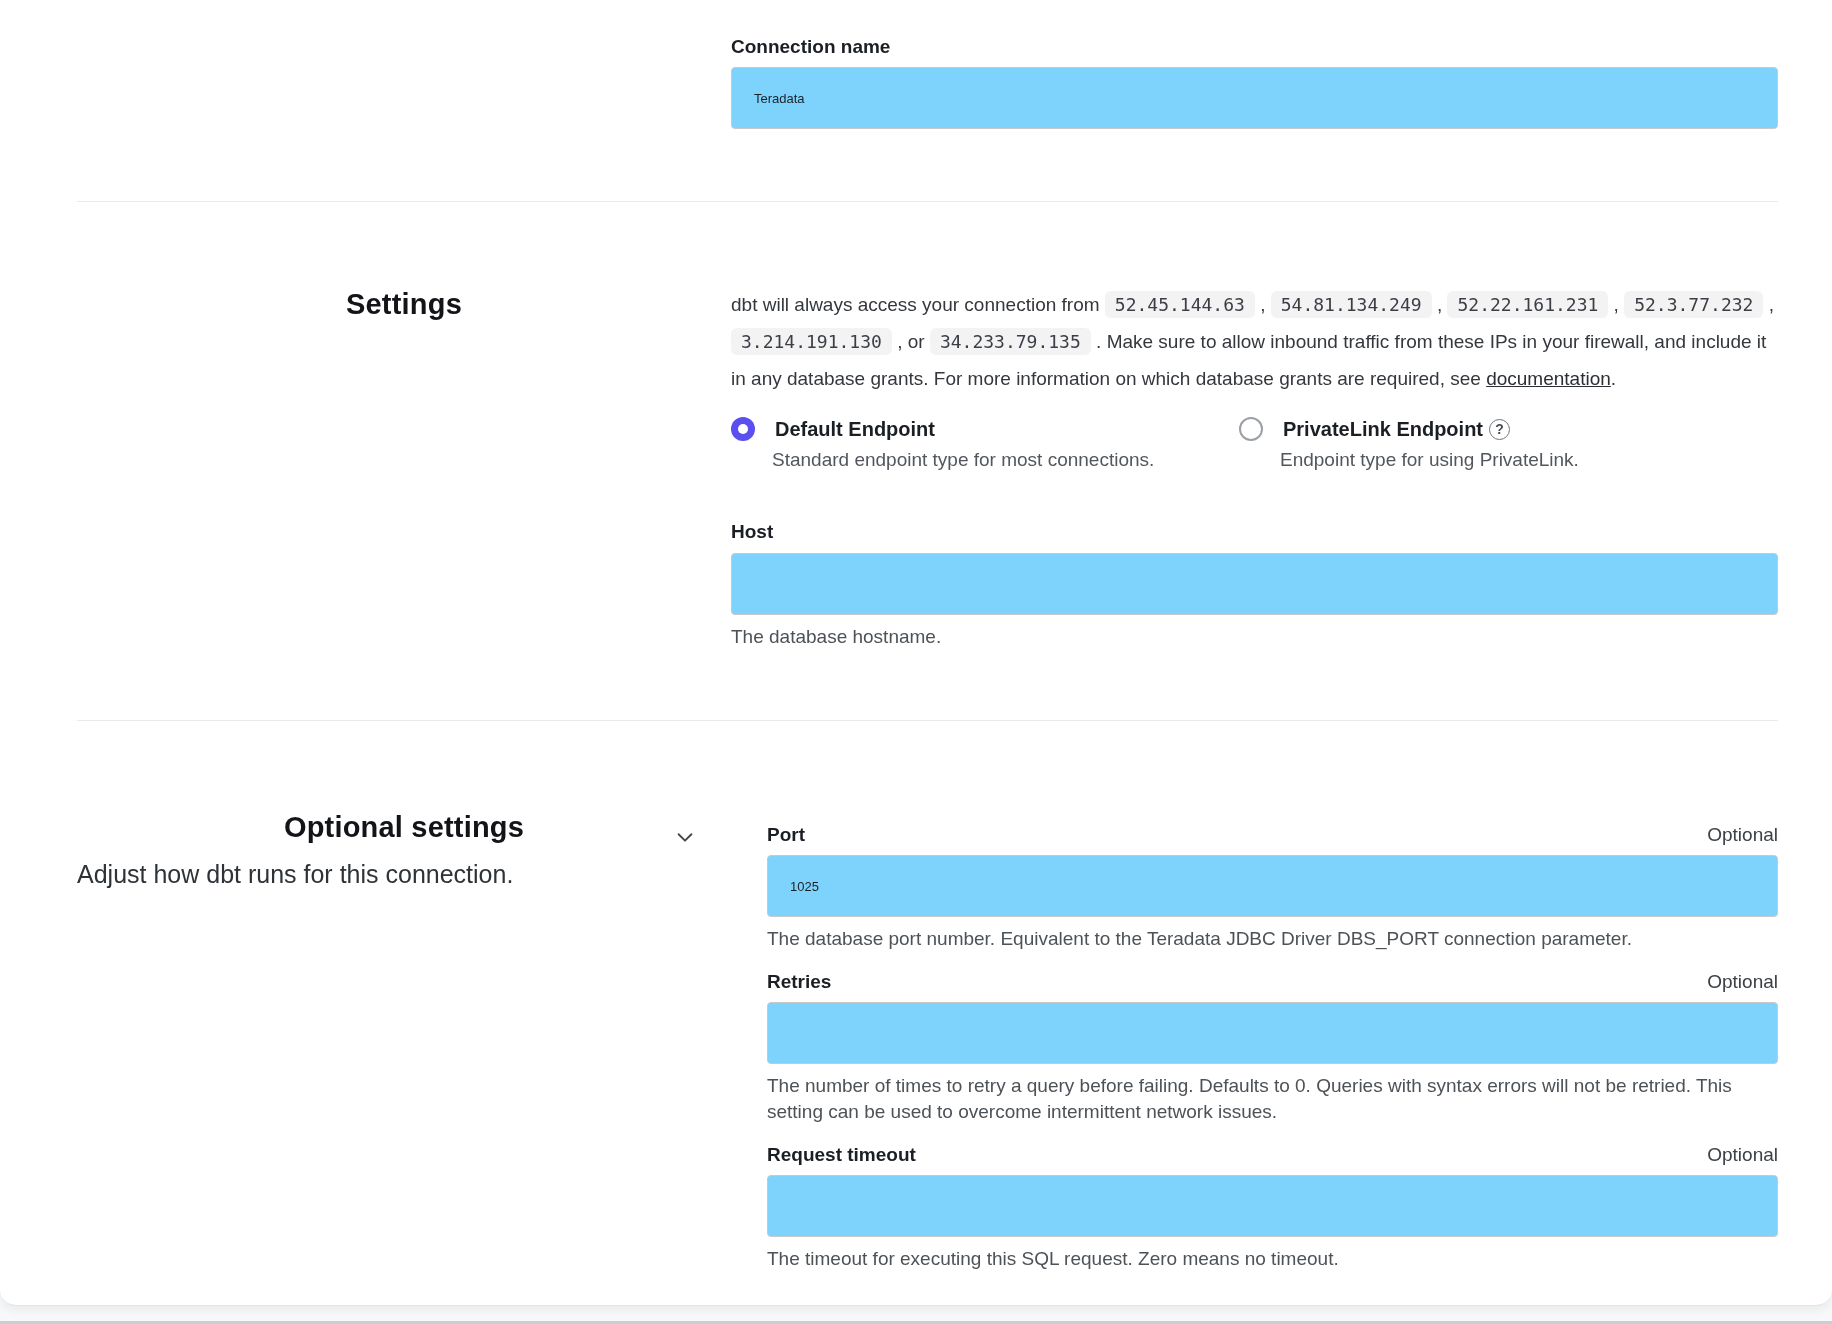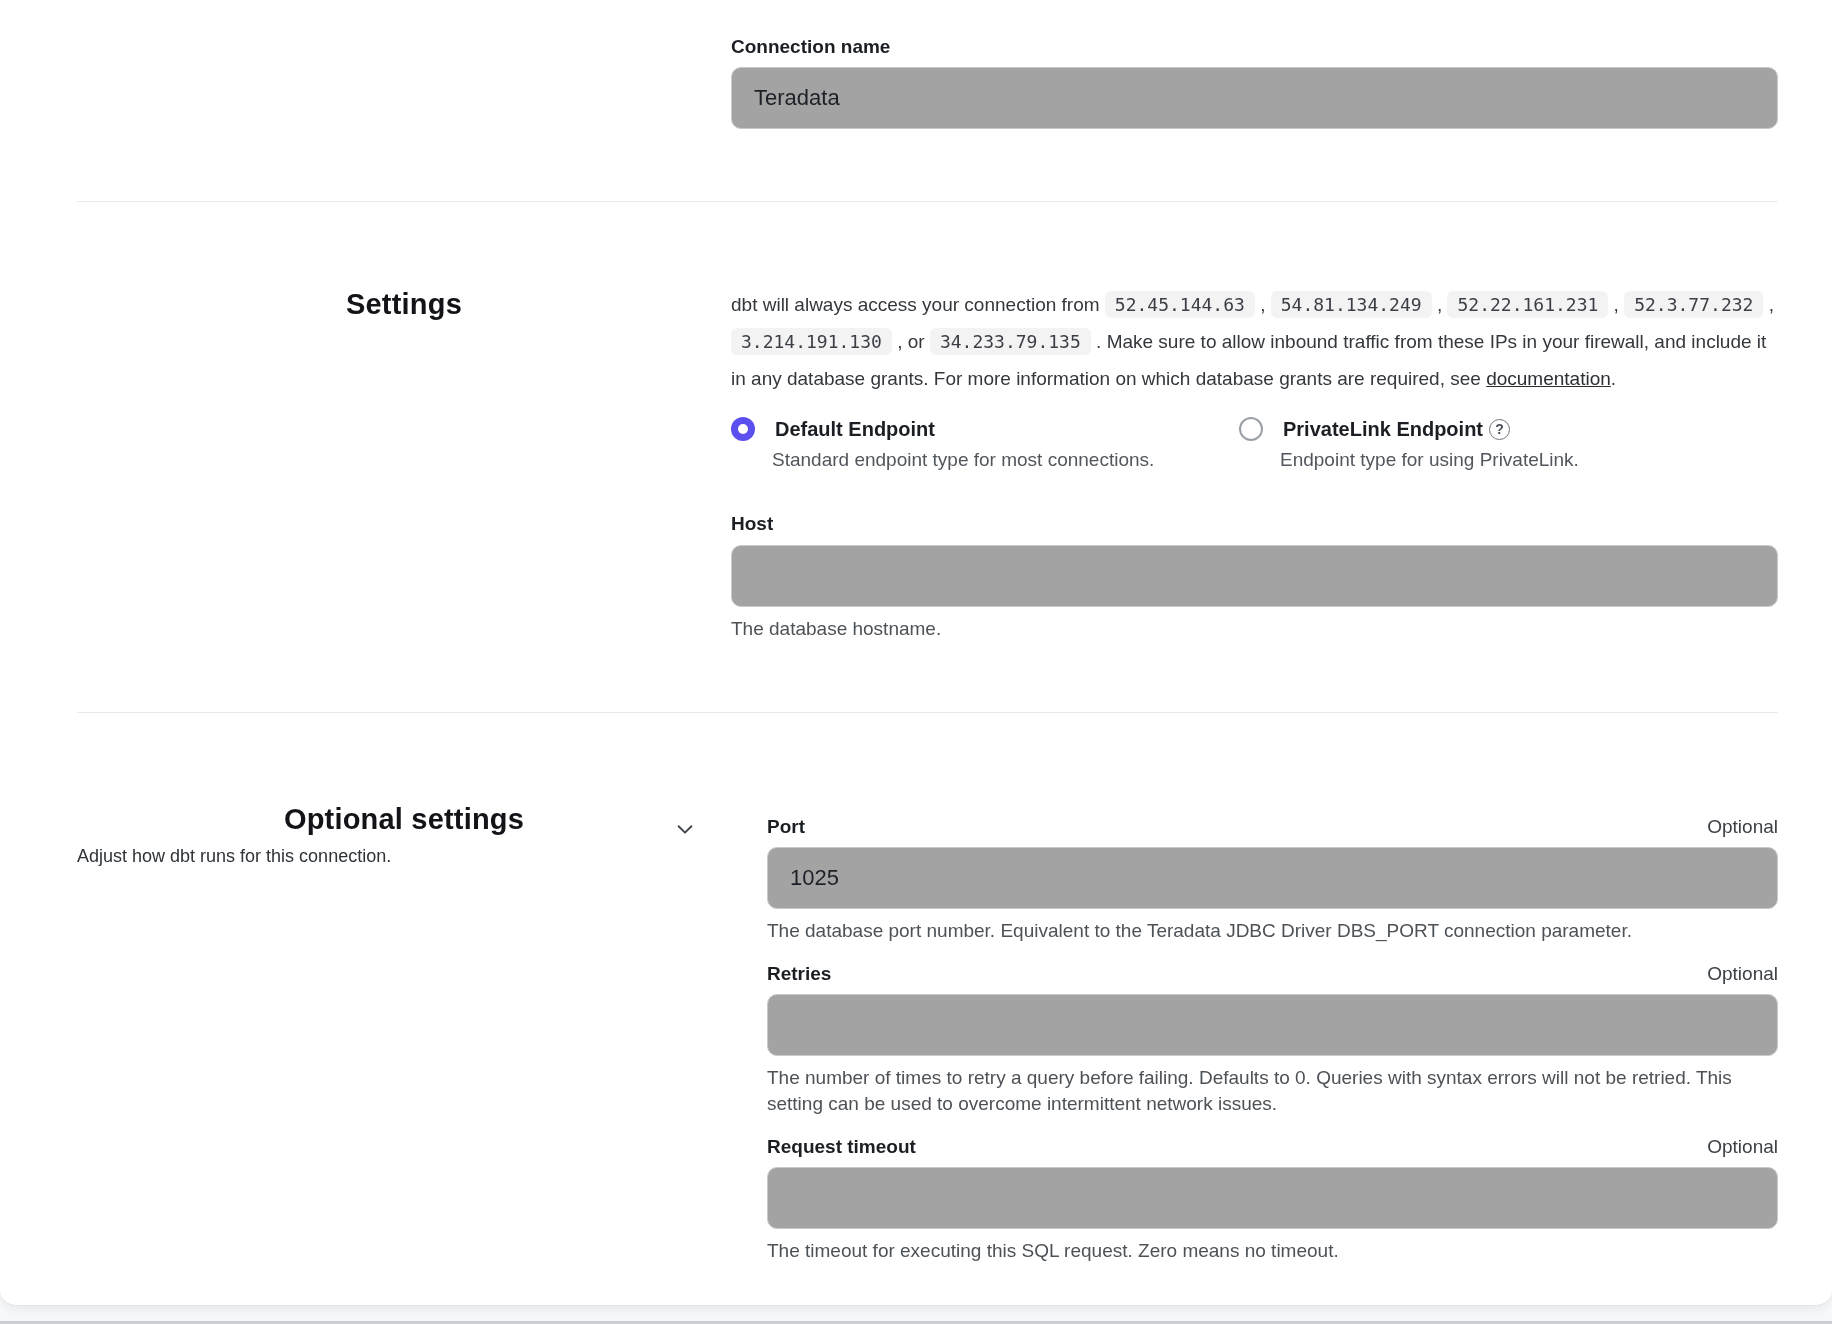--- a/index.html
+++ b/index.html
@@ -44,24 +44,24 @@
   
   .top-block{padding-top:34px;padding-bottom:72px;}
   .field-label{
     font-size:19px;line-height:26px;font-weight:bold;color:var(--label);
   }
   .label-row{display:flex;justify-content:space-between;align-items:baseline;margin-bottom:7px;}
   .optional-tag{font-size:19px;line-height:26px;font-weight:normal;color:#3c4146;}
   .text-input{
     display:block;width:100%;height:62px;
     border:1.5px solid var(--input-border);
-    border-radius:10px;
+    border-radius:4px;
     font-family:"Liberation Sans","DejaVu Sans",sans-serif;
-    font-size:22px;color:#1d2127;
-    padding:0 22px;background:#a3a3a3;outline:none;
+    font-size:13px;color:#1d2127;
+    padding:0 22px;background:#7dd3fc;outline:none;
   }
   .helper{font-size:19px;line-height:26px;color:var(--helper);margin-top:9px;}
 
   
   .section-settings{padding-top:84px;padding-bottom:70px;}
   .section-heading{
     font-size:29px;line-height:36px;font-weight:bold;color:#121418;letter-spacing:.2px;text-align:center;
   }
   .intro{font-size:19px;line-height:37px;color:var(--body);}
   .ip-badge{
@@ -92,26 +92,26 @@
   }
   .radio-label{font-size:20px;line-height:28px;font-weight:bold;color:#1b1f24;}
   .radio-desc{font-size:19px;line-height:26px;color:#52575d;margin:4px 0 8px 41px;}
   .help-icon{
     display:inline-flex;align-items:center;justify-content:center;
     width:21px;height:21px;border-radius:50%;
     border:1.5px solid #71767e;color:#4a4f57;
     font-size:14px;font-weight:bold;margin-left:6px;vertical-align:2px;
     cursor:pointer;
   }
-  .host-group{margin-top:30px;}
+  .host-group{margin-top:38px;}
   .host-group .field-label{margin-bottom:8px;display:block;}
 
   
   .section-optional{padding-top:88px;gap:36px;}
-  .opt-subheading{font-size:18px;line-height:28px;color:#2e3338;margin-top:5px;}
+  .opt-subheading{font-size:25px;line-height:28px;color:#2e3338;margin-top:15px;}
   .collapse-chevron{
     position:absolute;top:16px;right:34px;
     width:24px;height:24px;cursor:pointer;display:flex;align-items:center;justify-content:center;
   }
   .opt-fields{margin-top:13px;}
   .field-group{margin-bottom:17px;}
 </style>
 </head>
 <body>
 

